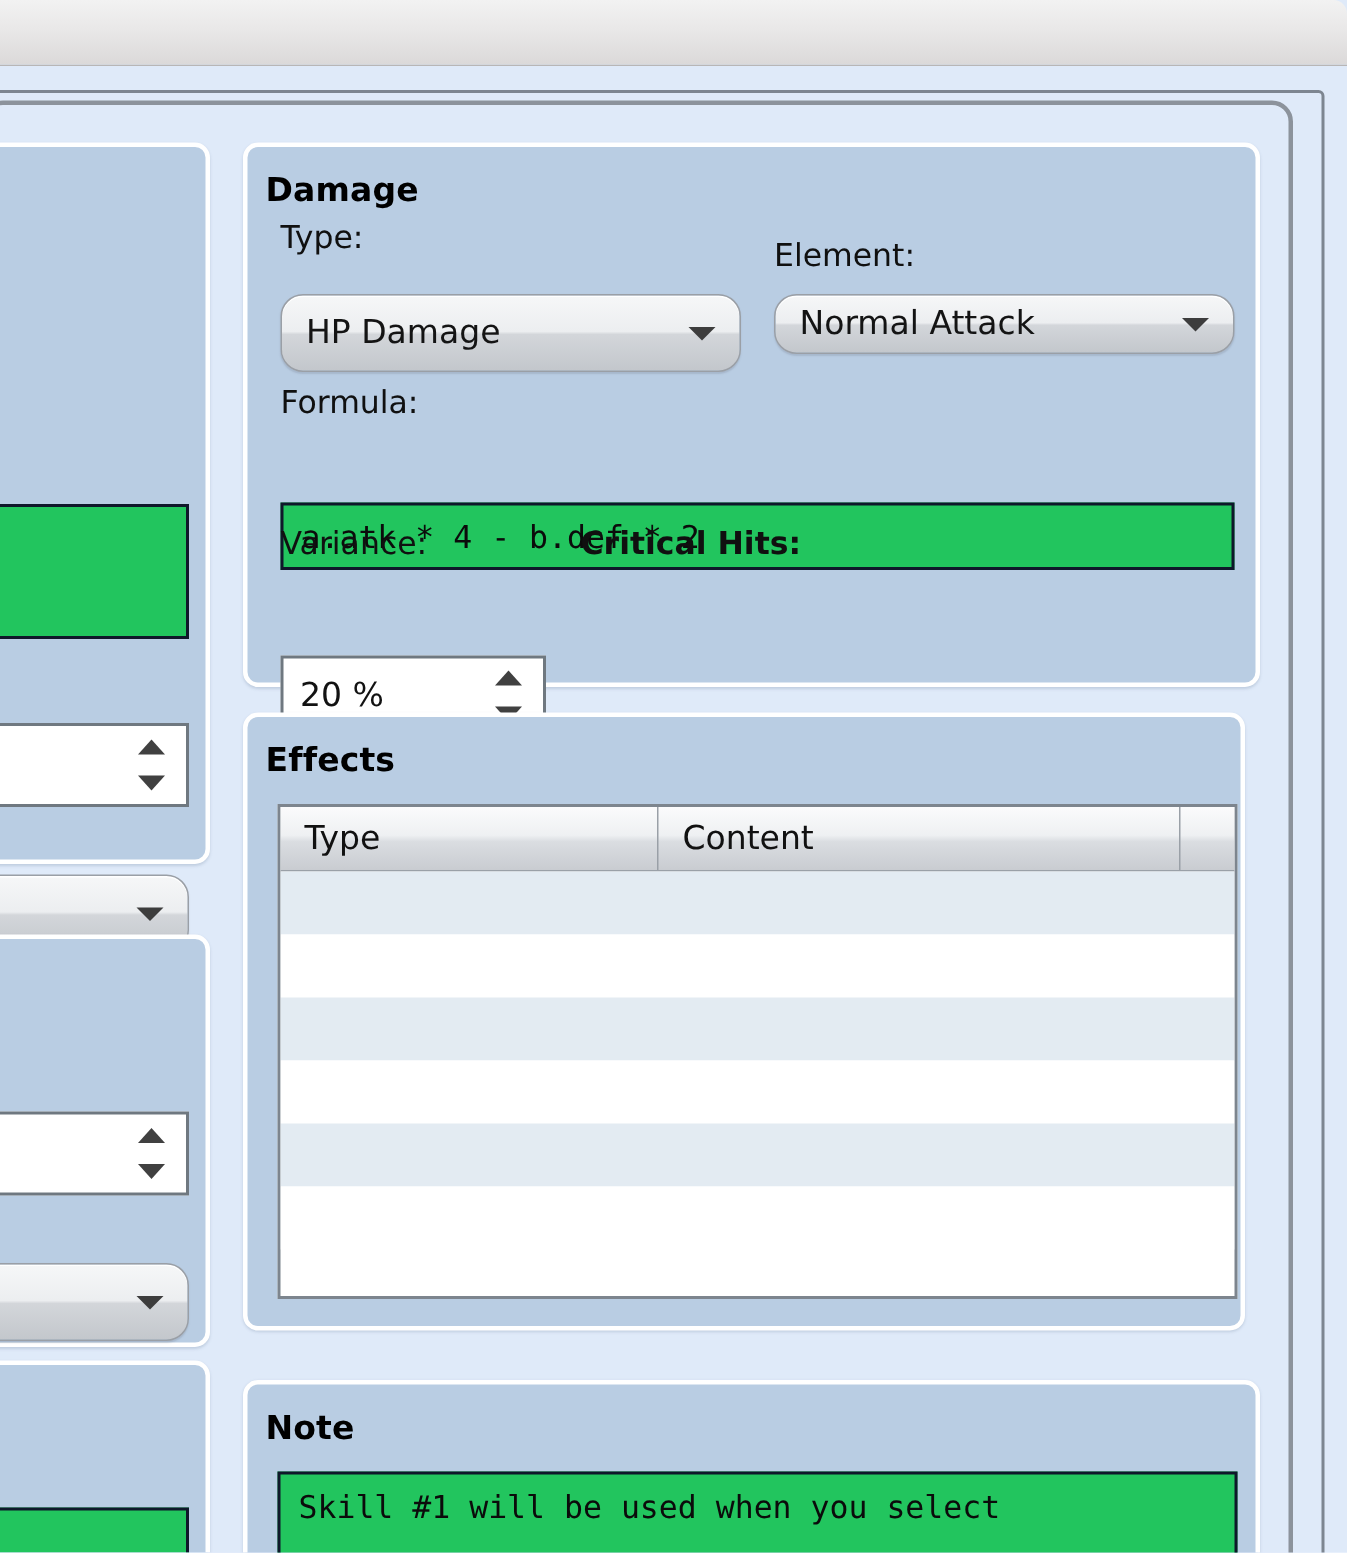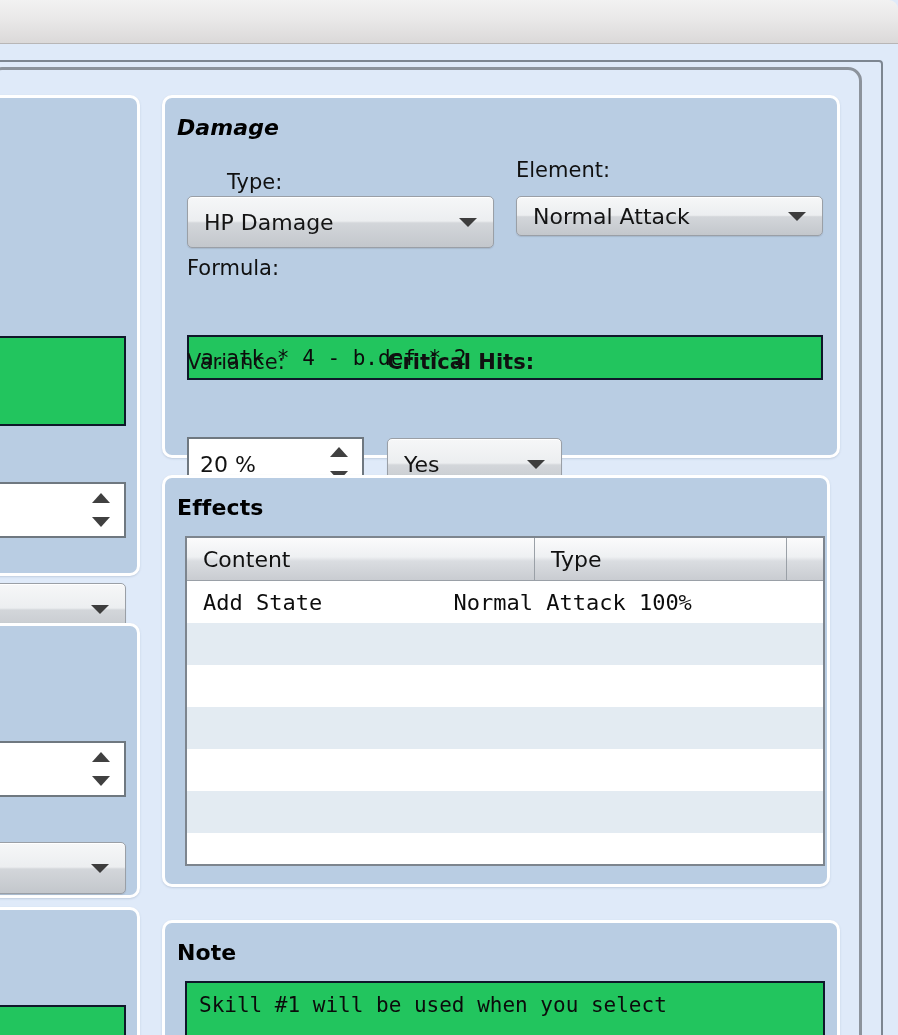--- a/index.html
+++ b/index.html
@@ -97,21 +97,21 @@
     font-size: 21px;
     color: #101010;
     white-space: nowrap;
   }
 
   
   .combo {
     position: absolute;
     box-sizing: border-box;
     border: 1px solid #9a9fa6;
-    border-radius: 5px;
+    border-radius: 15px;
     background: linear-gradient(to bottom, #f6f7f8 0%, #eceef0 48%, #d3d6da 52%, #c3c7cc 100%);
     box-shadow: inset 0 1px 0 #ffffff, 0 1px 1px rgba(110,120,135,.25);
   }
   .combo .combo-text {
     position: absolute;
     left: 16px;
     top: 50%;
     transform: translateY(-50%);
     font-size: 22px;
     color: #141414;
@@ -291,23 +291,23 @@
         <div class="textbox" style="left:28px;top:95px;width:155px;height:52px;">
           <span class="tb-text"></span>
         </div>
 
       </div>
 
     </div>
 
     <div class="groupbox" style="left:162px;top:50px;width:678px;height:363px;">
 
-      <div class="group-title" style="left:12px;top:17px;font-style:italic;">Damage</div>
-
-      <div class="field-label" style="left:22px;top:72px;margin-left:40px;">Type:</div>
+      <div class="group-title" style="left:12px;top:17px;">Damage</div>
+
+      <div class="field-label" style="left:22px;top:48px;">Type:</div>
       <div class="combo" style="left:22px;top:98px;width:307px;height:52px;">
         <span class="combo-text">HP Damage</span>
         <span class="combo-arrow"></span>
       </div>
 
       <div class="field-label" style="left:351px;top:60px;">Element:</div>
       <div class="combo" style="left:351px;top:98px;width:307px;height:40px;">
         <span class="combo-text">Normal Attack</span>
         <span class="combo-arrow"></span>
       </div>
@@ -321,40 +321,32 @@
       <div class="field-label" style="left:222px;top:252px;font-weight:bold;">Critical Hits:</div>
 
       <div class="spinner" style="left:22px;top:339px;width:177px;height:54px;">
         <span class="sp-text">20 %</span>
         <span class="spin-buttons">
           <span class="spin-up"></span>
           <span class="spin-down"></span>
         </span>
       </div>
 
-      <div class="combo" style="left:222px;top:340px;width:175px;height:52px;">
-        <span class="combo-text">Yes</span>
-        <span class="combo-arrow"></span>
-      </div>
     </div>
 
     <div class="groupbox" style="left:162px;top:430px;width:668px;height:412px;padding-left:20px;">
       <div class="group-title" style="left:12px;top:17px;">Effects</div>
 
       <div class="table-wrap" style="left:20px;top:58px;width:640px;height:330px;">
         <div class="table-head">
+          <div class="th" style="width:252px;">Type</div>
           <div class="th" style="width:348px;">Content</div>
-          <div class="th" style="width:252px;">Type</div>
           <div class="th" style="width:36px;"></div>
         </div>
         <div>
-          <div class="trow odd">
-            <div class="td" style="width:252px;">Add State</div>
-            <div class="td" style="width:388px;">Normal Attack 100%</div>
-          </div>
           <div class="trow even">
             <div class="td" style="width:252px;"></div>
             <div class="td" style="width:388px;"></div>
           </div>
           <div class="trow odd">
             <div class="td" style="width:252px;"></div>
             <div class="td" style="width:388px;"></div>
           </div>
           <div class="trow even">
             <div class="td" style="width:252px;"></div>

